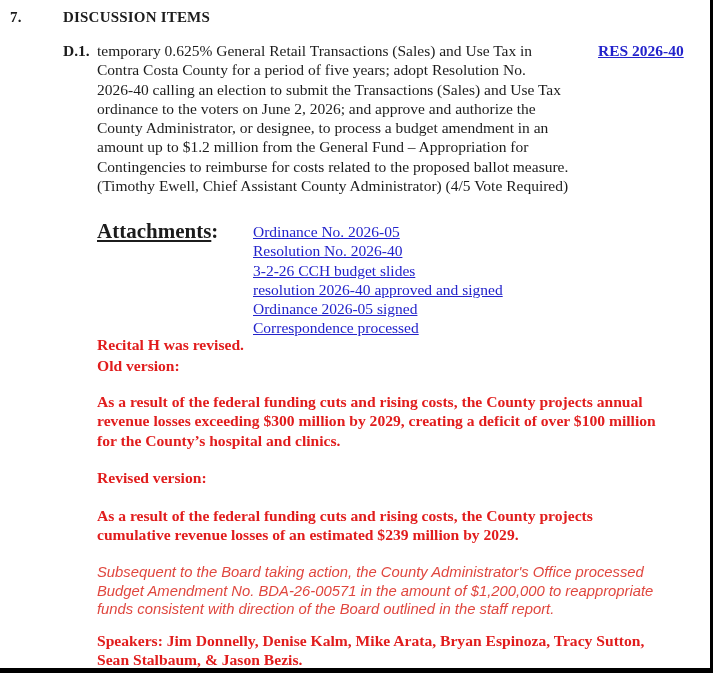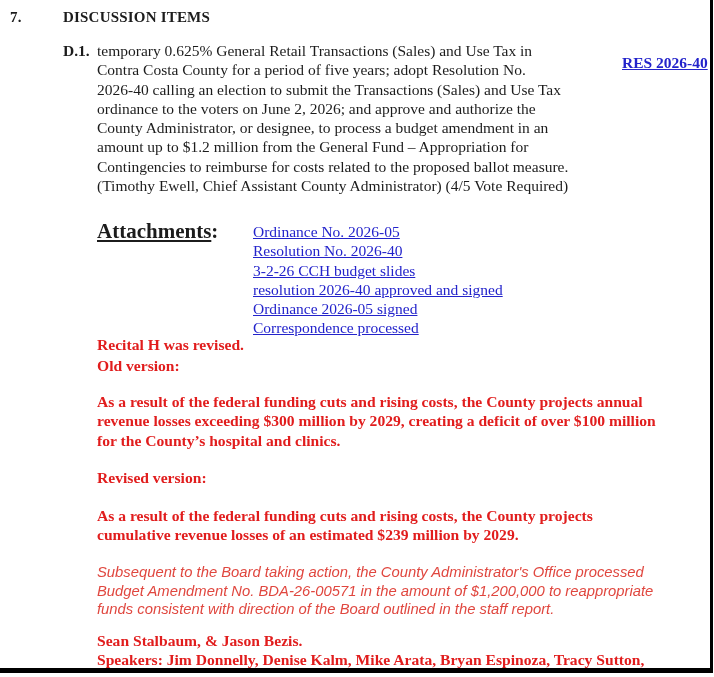--- a/index.html
+++ b/index.html
@@ -42,21 +42,21 @@
     <div class="serif-body nowrap">temporary 0.625% General Retail Transactions (Sales) and Use Tax in</div>
     <div class="serif-body nowrap">Contra Costa County for a period of five years; adopt Resolution No.</div>
     <div class="serif-body nowrap">2026-40 calling an election to submit the Transactions (Sales) and Use Tax</div>
     <div class="serif-body nowrap">ordinance to the voters on June 2, 2026; and approve and authorize the</div>
     <div class="serif-body nowrap">County Administrator, or designee, to process a budget amendment in an</div>
     <div class="serif-body nowrap">amount up to $1.2 million from the General Fund – Appropriation for</div>
     <div class="serif-body nowrap">Contingencies to reimburse for costs related to the proposed ballot measure.</div>
     <div class="serif-body nowrap">(Timothy Ewell, Chief Assistant County Administrator) (4/5 Vote Required)</div>
   </div>
 
-  <a class="abs link res-link nowrap" style="left:598px; top:53px;margin-left:24px;">RES 2026-40</a>
+  <a class="abs link res-link nowrap" style="left:598px; top:41px;">RES 2026-40</a>
 
   <div class="abs attach-label nowrap" style="left:97px; top:222px;"><span class="word">Attachments</span><span>:</span></div>
 
   <div class="abs" style="left:253px; top:222px;">
     <a class="link nowrap">Ordinance No. 2026-05</a>
     <a class="link nowrap">Resolution No. 2026-40</a>
     <a class="link nowrap">3-2-26 CCH budget slides</a>
     <a class="link nowrap">resolution 2026-40 approved and signed</a>
     <a class="link nowrap">Ordinance 2026-05 signed</a>
     <a class="link nowrap">Correspondence processed</a>
@@ -79,20 +79,20 @@
     <div class="red-bold nowrap">cumulative revenue losses of an estimated $239 million by 2029.</div>
   </div>
 
   <div class="abs" style="left:97px; top:563px;">
     <div class="red-italic nowrap">Subsequent to the Board taking action, the County Administrator's Office processed</div>
     <div class="red-italic nowrap">Budget Amendment No. BDA-26-00571 in the amount of $1,200,000 to reappropriate</div>
     <div class="red-italic nowrap">funds consistent with direction of the Board outlined in the staff report.</div>
   </div>
 
   <div class="abs" style="left:97px; top:631px;">
+    <div class="red-bold nowrap">Speakers: Jim Donnelly, Denise Kalm, Mike Arata, Bryan Espinoza, Tracy Sutton,</div>
     <div class="red-bold nowrap">Sean Stalbaum, &amp; Jason Bezis.</div>
-    <div class="red-bold nowrap">Speakers: Jim Donnelly, Denise Kalm, Mike Arata, Bryan Espinoza, Tracy Sutton,</div>
   </div>
 
   <div class="abs border-right-line" style="left:710px; top:0; width:3px; height:673px;"></div>
   <div class="abs border-bottom-bar" style="left:0; top:668px; width:713px; height:5px;"></div>
 
 </div>
 
 </body></html>

